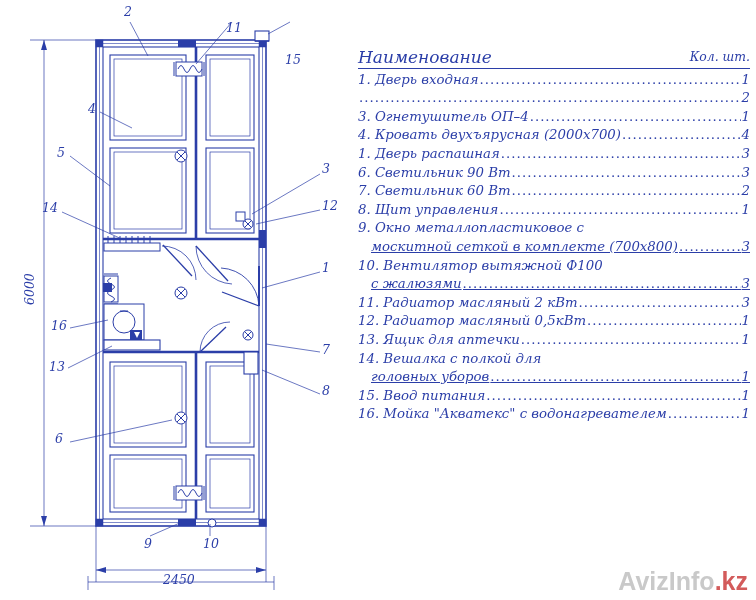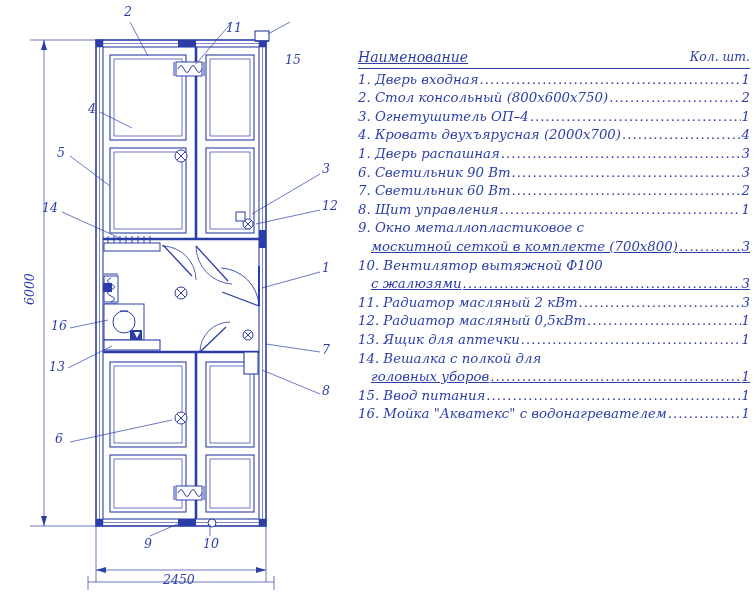--- a/index.html
+++ b/index.html
@@ -22,21 +22,21 @@
     font-size:13.3px;
     line-height:18.6px;
   }
   .legend-head{
     display:flex;justify-content:space-between;
     align-items:flex-end;
     border-bottom:1.3px solid #2b3ea8;
     padding-bottom:1px;
     margin-bottom:2px;
   }
-  .legend-head .h-left{font-size:14px;text-decoration:underline;}
+  .legend-head .h-left{font-size:17px;}
   .legend-head .h-right{font-size:12.4px;}
   .legend-row{
     position:relative;
     display:flex;
     align-items:flex-start;
     white-space:nowrap;
   }
   .legend-row .txt{flex:0 0 auto;}
   .legend-row .dots{
     flex:1 1 auto;
@@ -280,21 +280,20 @@
       <span class="h-left">Наименование</span>
       <span class="h-right">Кол. шт.</span>
     </div>
     <div id="legend-rows">
         <div class="legend-row">
           <span class="txt">1. Дверь входная</span>
           <span class="dots">........................................................................................................................</span>
           <span class="qty">1</span>
         </div>
         <div class="legend-row">
-          <span class="txt">2. Стол консольный (800x600x750)</span>
           <span class="dots">........................................................................................................................</span>
           <span class="qty">2</span>
         </div>
         <div class="legend-row">
           <span class="txt">3. Огнетушитель ОП–4 </span>
           <span class="dots">........................................................................................................................</span>
           <span class="qty">1</span>
         </div>
         <div class="legend-row">
           <span class="txt">4. Кровать двухъярусная (2000x700)</span>
@@ -366,14 +365,17 @@
           <span class="qty">1</span>
         </div>
         <div class="legend-row">
           <span class="txt">16. Мойка "Акватекс" с водонагревателем </span>
           <span class="dots">........................................................................................................................</span>
           <span class="qty">1</span>
         </div>
       </div>
   </div>
 
+  <div class="watermark">
+    <span>AvizInfo</span><span class="kz">.kz</span>
+  </div>
 
 </div>
 
 </body></html>

